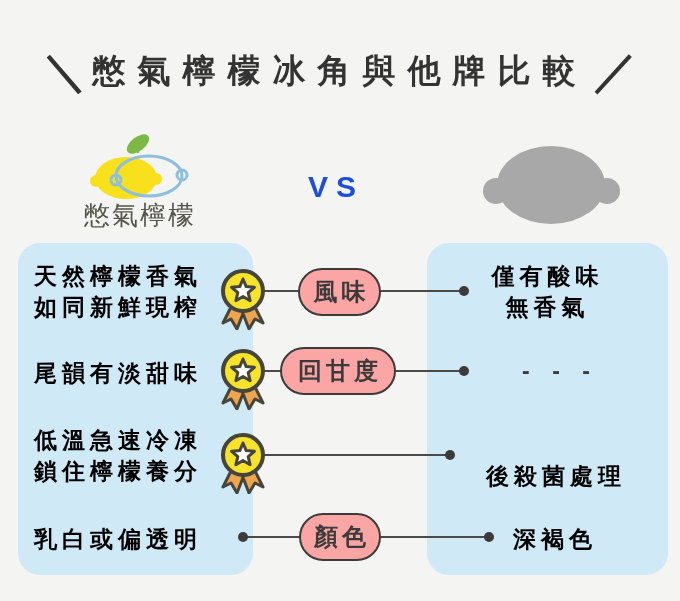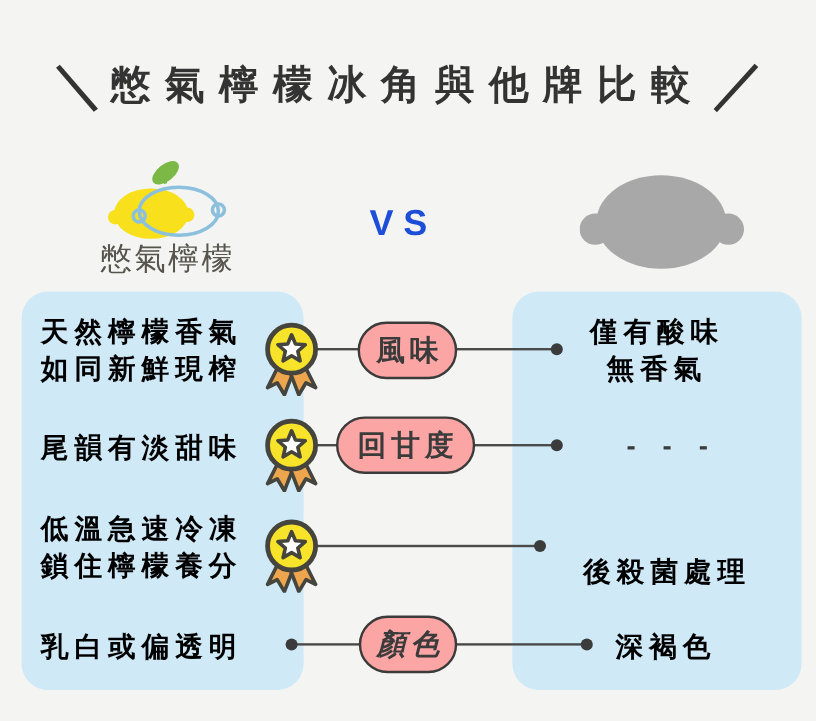--- a/index.html
+++ b/index.html
@@ -130,21 +130,21 @@
   <div class="dot" style="left:445px;top:450px;"></div>
   <div class="dot" style="left:238px;top:532px;"></div>
   <div class="dot" style="left:484px;top:532px;"></div>
 
   <div class="pill" style="left:298px;top:268px;width:83px;height:48px;">
     <span>風味</span>
   </div>
   <div class="pill" style="left:280px;top:347px;width:116px;height:48px;">
     <span>回甘度</span>
   </div>
-  <div class="pill" style="left:299px;top:513px;width:82px;height:48px;font-style:italic;">
+  <div class="pill" style="left:299px;top:513px;width:82px;height:48px;">
     <span>顏色</span>
   </div>
 
   <svg class="medal" style="left:218px;top:266px;" viewBox="0 0 50 64">
     <path d="M26,45 L14,39 L5,57 L13,53 L19,63 Z" fill="#eda54e" stroke="#45453e" stroke-width="3" stroke-linejoin="round"></path>
     <path d="M24,45 L36,39 L45,57 L37,53 L31,63 Z" fill="#eda54e" stroke="#45453e" stroke-width="3" stroke-linejoin="round"></path>
     <circle cx="25" cy="25" r="20" fill="#f7e32a" stroke="#45453e" stroke-width="4"></circle>
     <path d="M25,13 L28.2,20.6 L36.4,21.3 L30.2,26.7 L32.1,34.7 L25,30.5 L17.9,34.7 L19.8,26.7 L13.6,21.3 L21.8,20.6 Z" fill="#ffffff" stroke="#45453e" stroke-width="3" stroke-linejoin="round"></path>
   </svg>
   <svg class="medal" style="left:218px;top:346px;" viewBox="0 0 50 64">

